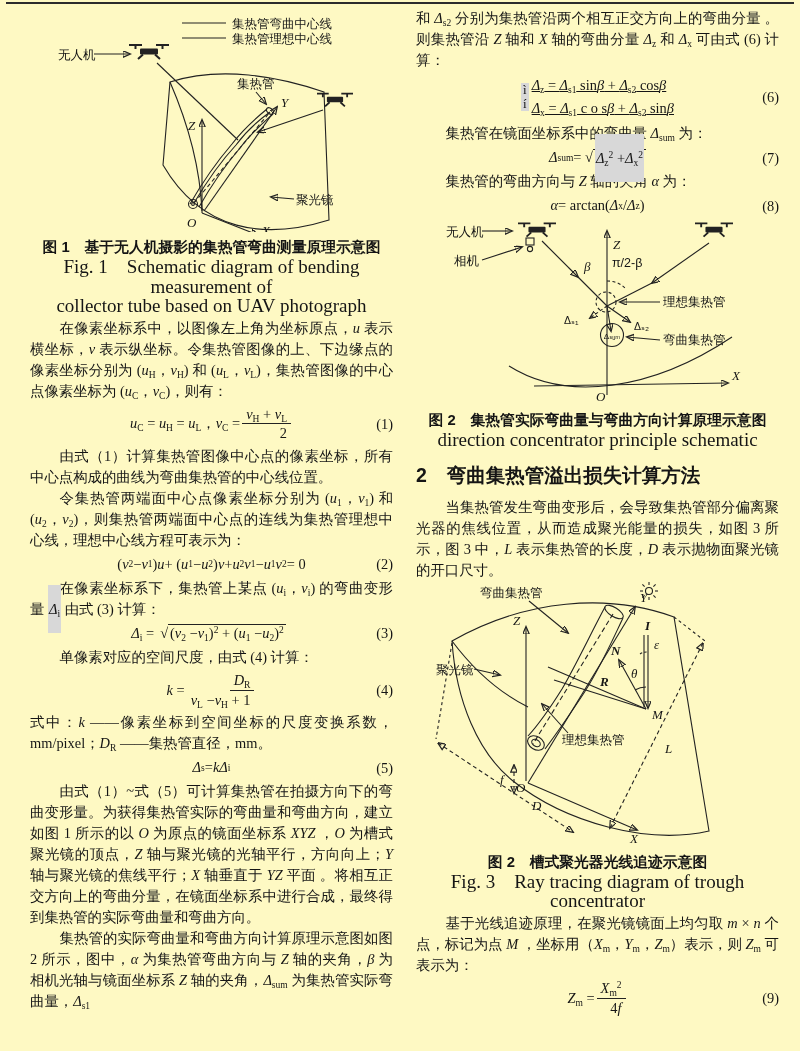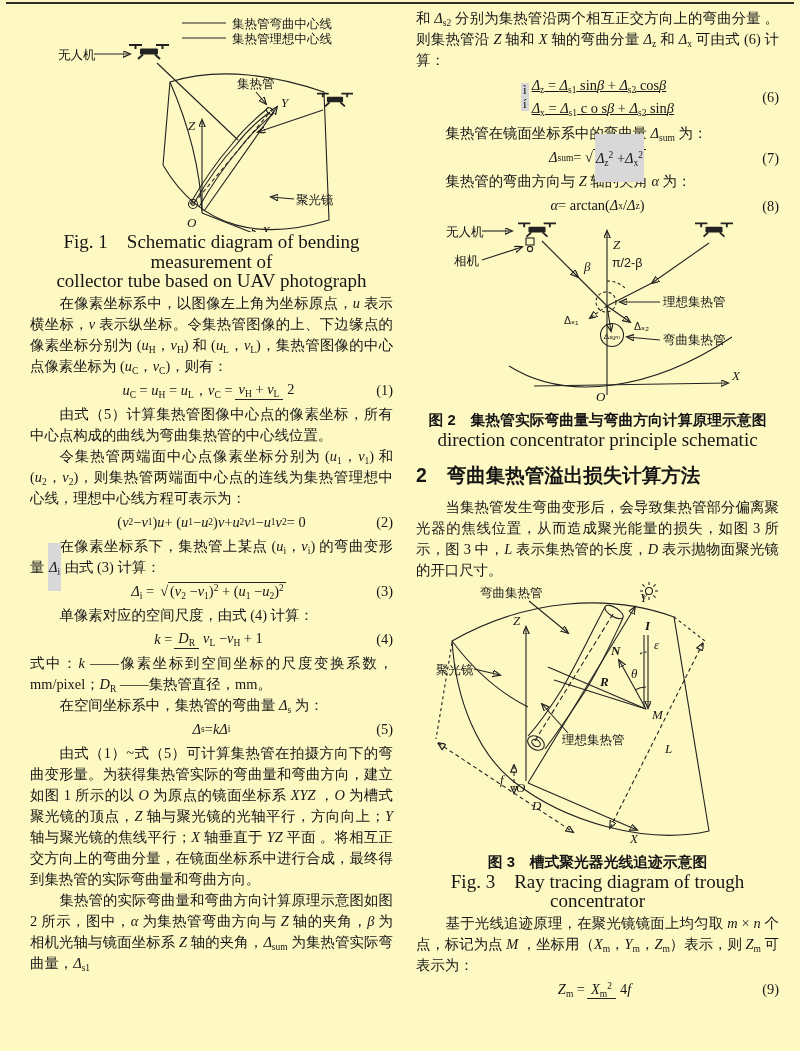--- a/index.html
+++ b/index.html
@@ -14,21 +14,21 @@
   p.noind{text-indent:0;}
   i{font-style:italic;}
   sub{font-size:9.5px;vertical-align:-3px;line-height:0;}
   sup{font-size:9.5px;vertical-align:5px;line-height:0;}
   hl{background:#d8d8d8;padding:16px 1px;}
   rad{border-top:1.2px solid #222;display:inline-block;line-height:1.15;padding:0 2px;}
   .eq{position:relative;display:flex;justify-content:center;align-items:center;
       margin:3px 0;text-indent:0;}
   .eq .body{display:inline-flex;align-items:center;white-space:nowrap;}
   .eq .no{position:absolute;right:0;top:50%;transform:translateY(-50%);}
-  .frac{display:inline-flex;flex-direction:row;align-items:flex-start;margin:0 2px;}
+  .frac{display:inline-flex;flex-direction:column;align-items:flex-end;margin:0 2px;}
   .frac .fn{display:block;padding:0 4px;border-bottom:1.2px solid #222;line-height:1.3;}
   .frac .fd{display:block;padding:0 4px;line-height:1.3;}
   .sys{display:flex;align-items:center;gap:3px;}
   .sysl{display:flex;flex-direction:column;line-height:1.6;text-decoration:underline;}
   .brace{display:flex;flex-direction:column;line-height:1.1;font-size:13px;}
   .brace span{background:#d8d8d8;padding:0 2px;}
   figure.fig{margin:0 0 2px 0;}
   .fig svg{display:block;}
   .cap-zh{font-family:"Liberation Sans","DejaVu Sans",sans-serif;font-weight:bold;
           font-size:14.8px;text-align:center;text-indent:0;line-height:20px;margin-top:5px;}
@@ -110,38 +110,39 @@
           <ellipse cx="240" cy="103" rx="4" ry="2.6" transform="rotate(40 240 103)" fill="#333"></ellipse>
           <line x1="164" y1="195" x2="240" y2="104" stroke-dasharray="4,3" stroke="#b0512e"></line>
           <path d="M164,195 C180,168 193,151 206,137 C217,122 229,112 240,104" stroke="#b0512e"></path>
         </g>
 
         <text x="207" y="80">集热管</text>
         <line x1="226" y1="84" x2="236" y2="96" marker-end="url(#m1)"></line>
         <text x="266" y="196">聚光镜</text>
         <line x1="264" y1="191" x2="241" y2="189" marker-end="url(#m1)"></line>
       </svg>
+      <div class="cap-zh">图 1　基于无人机摄影的集热管弯曲测量原理示意图</div>
       <div class="cap-en">Fig. 1　Schematic diagram of bending measurement of</div>
       <div class="cap-en">collector tube based on UAV photograph</div>
     </figure>
 
     <p>在像素坐标系中，以图像左上角为坐标原点，<i>u</i> 表示横坐标，<i>v</i> 表示纵坐标。令集热管图像的上、下边缘点的像素坐标分别为 (<i>u</i><sub>H</sub>，<i>v</i><sub>H</sub>) 和 (<i>u</i><sub>L</sub>，<i>v</i><sub>L</sub>)，集热管图像的中心点像素坐标为 (<i>u</i><sub>C</sub>，<i>v</i><sub>C</sub>)，则有：</p>
 
     <div class="eq">
       <span class="body">
           <span><i>u</i><sub>C</sub> = <i>u</i><sub>H</sub> = <i>u</i><sub>L</sub>，<i>v</i><sub>C</sub> = </span>
           <span class="frac">
             <span class="fn"><i>v</i><sub>H</sub> + <i>v</i><sub>L</sub></span>
             <span class="fd">2</span>
           </span>
         </span>
       <span class="no">(1)</span>
     </div>
 
-    <p>由式（5）计算集热管图像中心点的像素坐标，所有中心点构成的曲线为弯曲集热管的中心线位置。</p>
+    <p>由式（1）计算集热管图像中心点的像素坐标，所有中心点构成的曲线为弯曲集热管的中心线位置。</p>
     <p>令集热管两端面中心点像素坐标分别为 (<i>u</i><sub>1</sub>，<i>v</i><sub>1</sub>) 和 (<i>u</i><sub>2</sub>，<i>v</i><sub>2</sub>)，则集热管两端面中心点的连线为集热管理想中心线，理想中心线方程可表示为：</p>
 
     <div class="eq">
       <span class="body">(<i>v</i><sub>2</sub> −<i>v</i><sub>1</sub>)<i>u</i> + (<i>u</i><sub>1</sub> −<i>u</i><sub>2</sub>)<i>v</i> + <i>u</i><sub>2</sub><i>v</i><sub>1</sub> −<i>u</i><sub>1</sub><i>v</i><sub>2</sub> = 0</span>
       <span class="no">(2)</span>
     </div>
 
     <p>在像素坐标系下，集热管上某点 (<i>u</i><sub>i</sub>，<i>v</i><sub>i</sub>) 的弯曲变形量 <hl><i>Δ</i><sub>i</sub></hl> 由式 (3) 计算：</p>
 
     <div class="eq">
@@ -161,21 +162,20 @@
           <span><i>k</i> = </span>
           <span class="frac">
             <span class="fn"><i>D</i><sub>R</sub></span>
             <span class="fd"><i>v</i><sub>L</sub> −<i>v</i><sub>H</sub> + 1</span>
           </span>
         </span>
       <span class="no">(4)</span>
     </div>
 
     <p class="noind">式中：<i>k</i> ——像素坐标到空间坐标的尺度变换系数，mm/pixel；<i>D</i><sub>R</sub> ——集热管直径，mm。</p>
-    <p>在空间坐标系中，集热管的弯曲量 <i>Δ</i><sub>s</sub> 为：</p>
 
     <div class="eq">
       <span class="body"><i>Δ</i><sub>s</sub> = <i>kΔ</i><sub>i</sub></span>
       <span class="no">(5)</span>
     </div>
 
     <p>由式（1）~式（5）可计算集热管在拍摄方向下的弯曲变形量。为获得集热管实际的弯曲量和弯曲方向，建立如图 1 所示的以 <i>O</i> 为原点的镜面坐标系 <i>XYZ</i> ，<i>O</i> 为槽式聚光镜的顶点，<i>Z</i> 轴与聚光镜的光轴平行，方向向上；<i>Y</i> 轴与聚光镜的焦线平行；<i>X</i> 轴垂直于 <i>YZ</i> 平面 。将相互正交方向上的弯曲分量，在镜面坐标系中进行合成，最终得到集热管的实际弯曲量和弯曲方向。</p>
     <p>集热管的实际弯曲量和弯曲方向计算原理示意图如图 2 所示，图中，<i>α</i> 为集热管弯曲方向与 <i>Z</i> 轴的夹角，<i>β</i> 为相机光轴与镜面坐标系 <i>Z</i> 轴的夹角，<i>Δ</i><sub>sum</sub> 为集热管实际弯曲量，<i>Δ</i><sub>s1</sub></p>
   </div>
 
@@ -360,21 +360,21 @@
           <line x1="258" y1="36" x2="289" y2="60" stroke-dasharray="3,3"></line>
           <line x1="287" y1="62" x2="194" y2="247" stroke-dasharray="4,3" marker-start="url(#m3r)" marker-end="url(#m3)"></line>
           <line x1="36" y1="62" x2="20" y2="158" stroke-dasharray="3,3"></line>
           <line x1="22" y1="162" x2="157" y2="251" stroke-dasharray="4,3" marker-start="url(#m3r)" marker-end="url(#m3)"></line>
           <line x1="98" y1="184" x2="98" y2="212" stroke-dasharray="4,3" marker-start="url(#m3r)" marker-end="url(#m3)"></line>
         </g>
         <text class="mi" x="249" y="172">L</text>
         <text class="mi" x="116" y="229">D</text>
         <text class="mi" x="84" y="203">f</text>
       </svg>
-      <div class="cap-zh">图 3　槽式聚光器光线追迹示意图</div>
+      <div class="cap-zh">图 2　槽式聚光器光线追迹示意图</div>
       <div class="cap-en">Fig. 3　Ray tracing diagram of trough concentrator</div>
     </figure>
 
     <p>基于光线追迹原理，在聚光镜镜面上均匀取 <i>m</i> × <i>n</i> 个点，标记为点 <i>M</i> ，坐标用（<i>X</i><sub>m</sub>，<i>Y</i><sub>m</sub>，<i>Z</i><sub>m</sub>）表示，则 <i>Z</i><sub>m</sub> 可表示为：</p>
 
     <div class="eq">
       <span class="body">
           <span><i>Z</i><sub>m</sub> = </span>
           <span class="frac">
             <span class="fn"><i>X</i><sub>m</sub><sup>2</sup></span>

